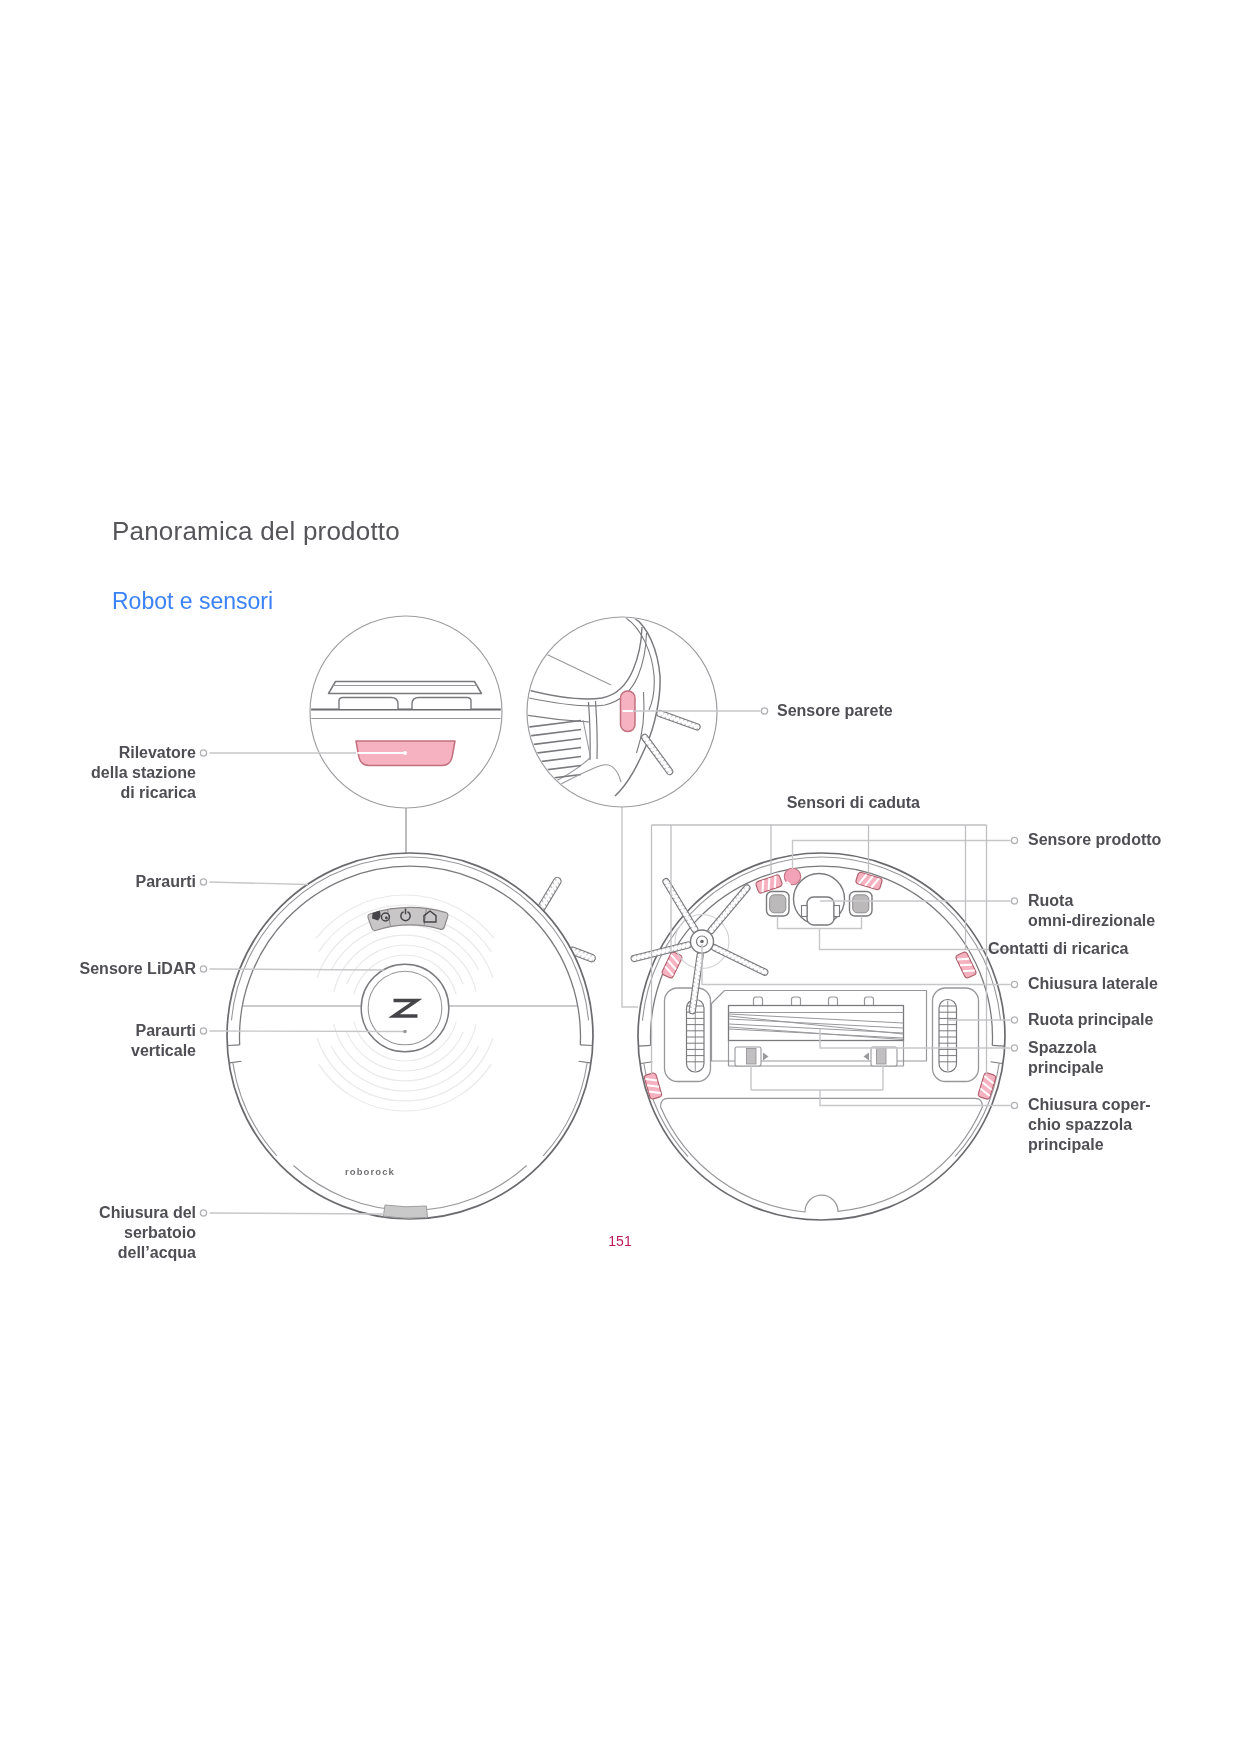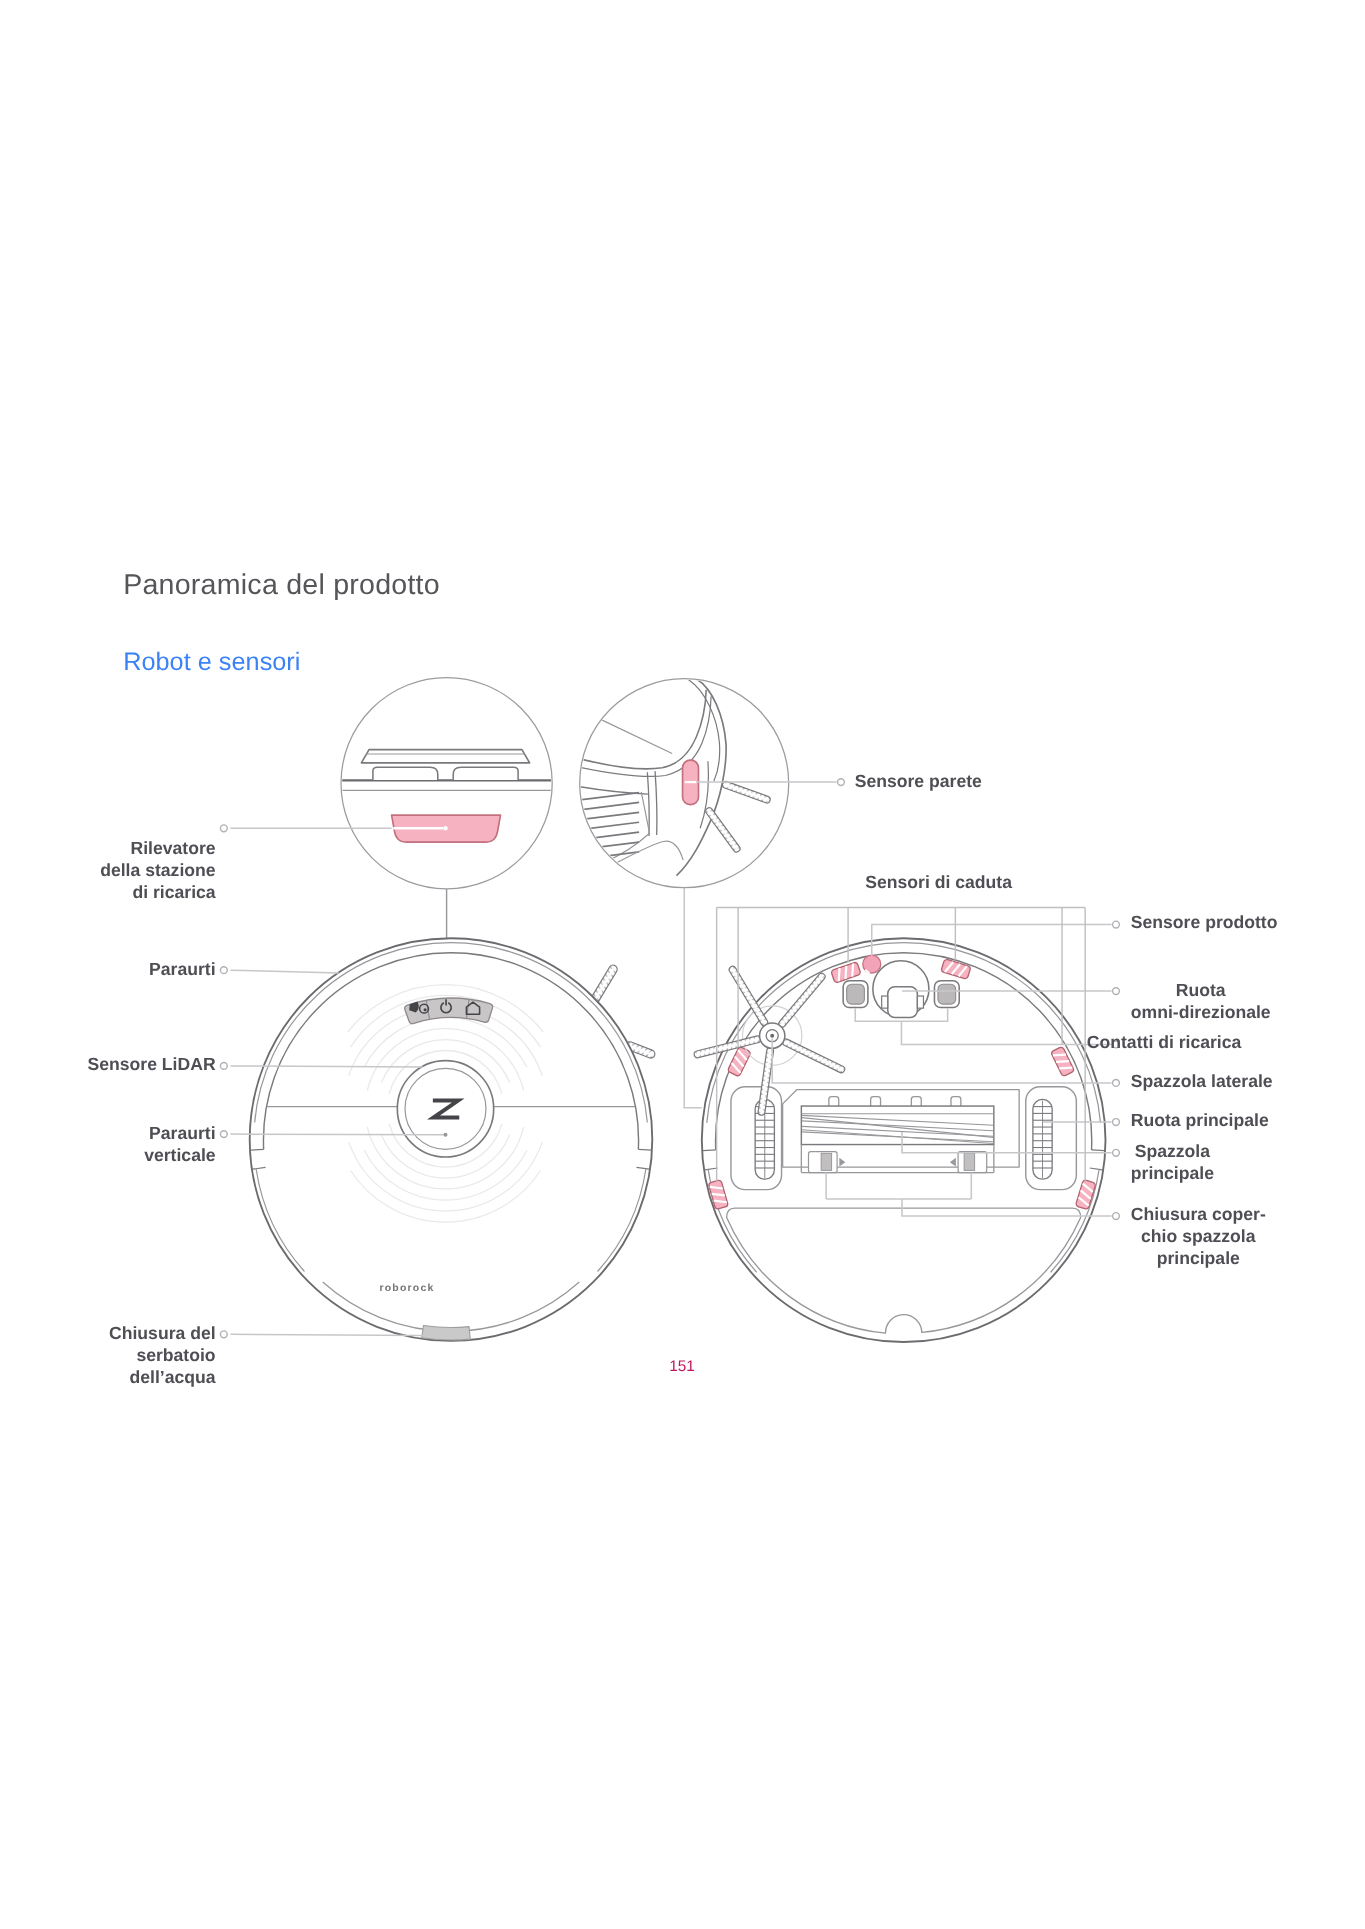--- a/index.html
+++ b/index.html
@@ -3,21 +3,21 @@
 <meta charset="utf-8">
 <style>
   html, body { margin:0; padding:0; }
   body { width:1241px; height:1754px; background:#ffffff; position:relative; overflow:hidden;
          font-family:"Liberation Sans", "DejaVu Sans", sans-serif; }
   .page-title { position:absolute; left:112px; top:516px; font-size:26px; font-weight:400;
                  color:#55555a; letter-spacing:0.2px; margin:0; }
   .page-subtitle { position:absolute; left:112px; top:588px; font-size:23px; font-weight:400;
                     color:#3b82f6; margin:0; }
   .lbl { position:absolute; font-size:16px; font-weight:600; color:#4e4e54; line-height:20px;
-          white-space:pre-line;text-align:center; }
+          white-space:pre-line; }
   .lbl.left { left:0; width:196px; text-align:right; }
   .lbl.center { text-align:right; }
   .brand { position:absolute; left:345px; top:1166px; width:121px; text-align:left;
             font-size:9.5px; font-weight:700; letter-spacing:1.1px; color:#727275; }
   .pagenum { position:absolute; left:584px; top:1233px; width:72px; text-align:center;
               font-size:14px; color:#be185d; }
 </style>
 </head>
 <body>
 
@@ -293,37 +293,37 @@
         <circle cx="1014.5" cy="901" r="3.1" fill="#fff" stroke="#b2b2b6" stroke-width="1.3"></circle>
         <circle cx="1014.5" cy="949.5" r="3.1" fill="#fff" stroke="#b2b2b6" stroke-width="1.3"></circle>
         <circle cx="1014.5" cy="984.5" r="3.1" fill="#fff" stroke="#b2b2b6" stroke-width="1.3"></circle>
         <circle cx="1014.5" cy="1020" r="3.1" fill="#fff" stroke="#b2b2b6" stroke-width="1.3"></circle>
         <circle cx="1014.5" cy="1048" r="3.1" fill="#fff" stroke="#b2b2b6" stroke-width="1.3"></circle>
         <circle cx="1014.5" cy="1105.5" r="3.1" fill="#fff" stroke="#b2b2b6" stroke-width="1.3"></circle>
       </g>
 </svg>
 <h1 class="page-title">Panoramica del prodotto</h1>
 <h2 class="page-subtitle">Robot e sensori</h2>
-<div class="lbl left" style="top:762px">Rilevatore
+<div class="lbl left" style="top:743px">Rilevatore
 della stazione
 di ricarica</div>
 <div class="lbl left" style="top:872px">Paraurti</div>
 <div class="lbl left" style="top:959px">Sensore LiDAR</div>
 <div class="lbl left" style="top:1021px">Paraurti
 verticale</div>
 <div class="lbl left" style="top:1203px">Chiusura del
 serbatoio
 dell’acqua</div>
 <div class="lbl" style="left:777px;top:701px">Sensore parete</div>
 <div class="lbl center" style="left:720px;top:793px;width:200px">Sensori di caduta</div>
 <div class="lbl" style="left:1028px;top:830px">Sensore prodotto</div>
 <div class="lbl" style="left:1028px;top:891px">Ruota
 omni-direzionale</div>
 <div class="lbl" style="left:988px;top:939px">Contatti di ricarica</div>
-<div class="lbl" style="left:1028px;top:974px">Spazzola laterale</div>
+<div class="lbl" style="left:1028px;top:974px">Chiusura laterale</div>
 <div class="lbl" style="left:1028px;top:1010px">Ruota principale</div>
 <div class="lbl" style="left:1028px;top:1038px">Spazzola
 principale</div>
 <div class="lbl" style="left:1028px;top:1095px">Chiusura coper-
 chio spazzola
 principale</div>
 <div class="brand">roborock</div>
 <div class="pagenum">151</div>
 </div>
 

